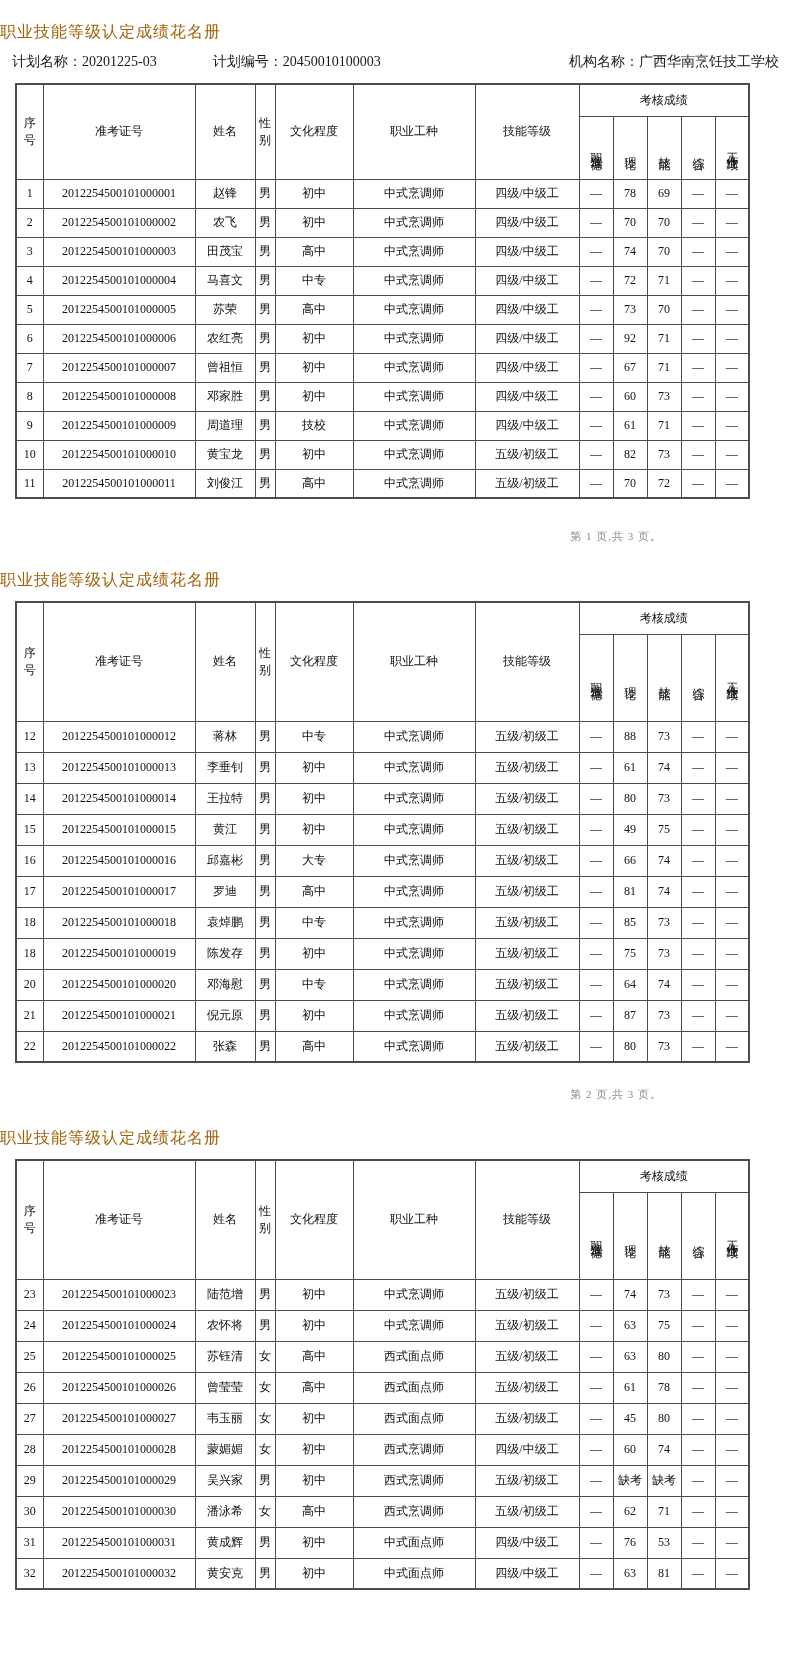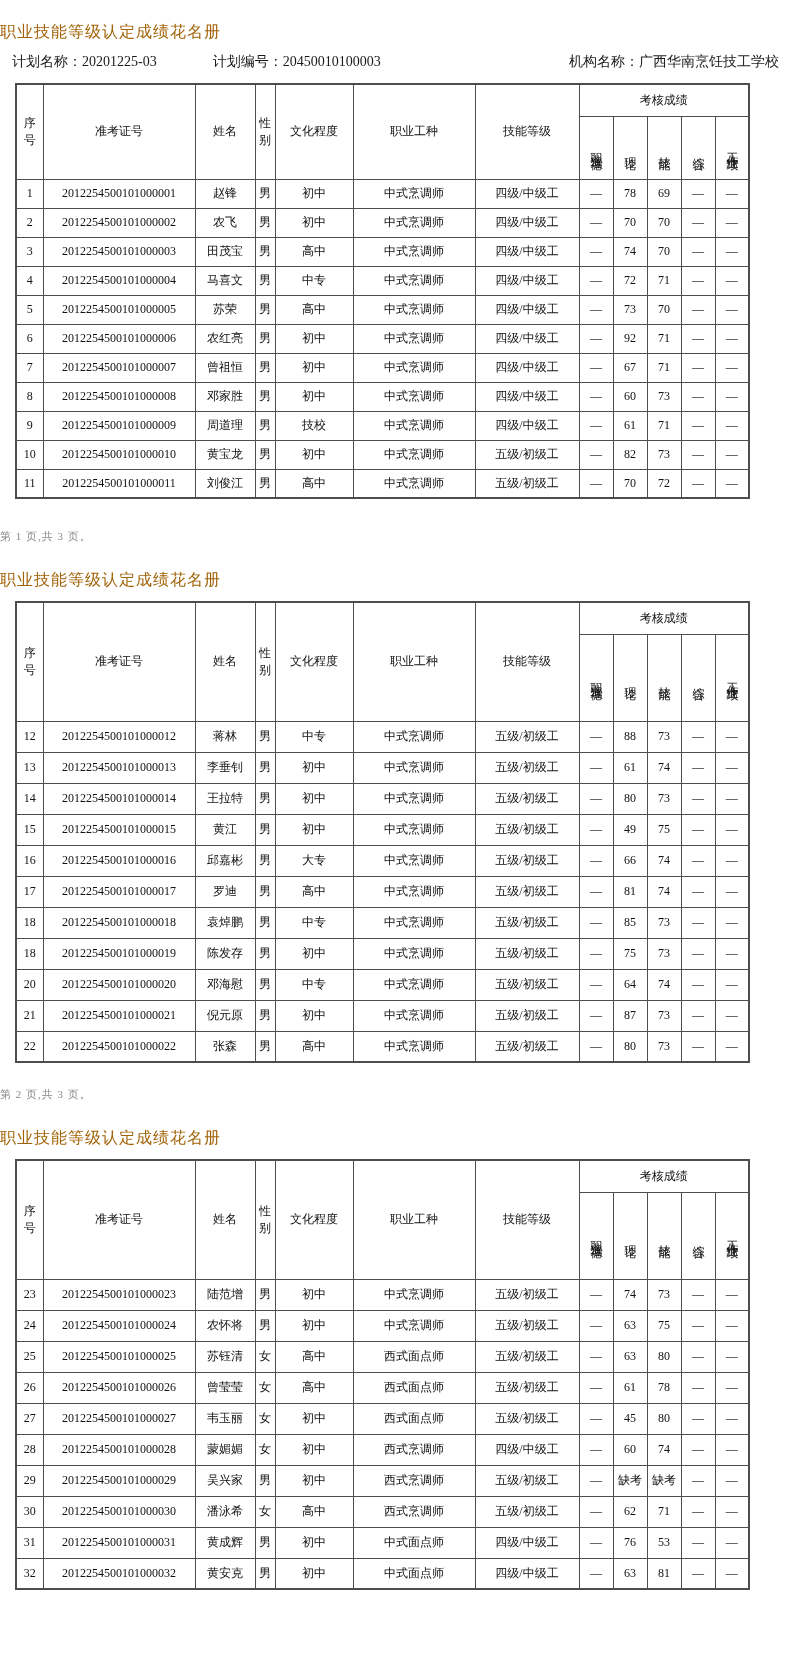--- a/index.html
+++ b/index.html
@@ -64,21 +64,21 @@
     writing-mode: vertical-rl;
     text-orientation: upright;
     letter-spacing: 2px;
     display: inline-block;
     line-height: 1.1;
   }
 
   td.id-cell { font-size: 12px; letter-spacing: 0px; }
 
   .page-footer {
-    text-align: left;
+    text-align: right;
     padding-right: 138px;
     font-size: 11px;
     color: #8a8a8a;
     margin-top: 24px;
     letter-spacing: 1px;
   }
   .page1 .page-footer { margin-top: 30px; }
 </style>
 </head>
 <body>

